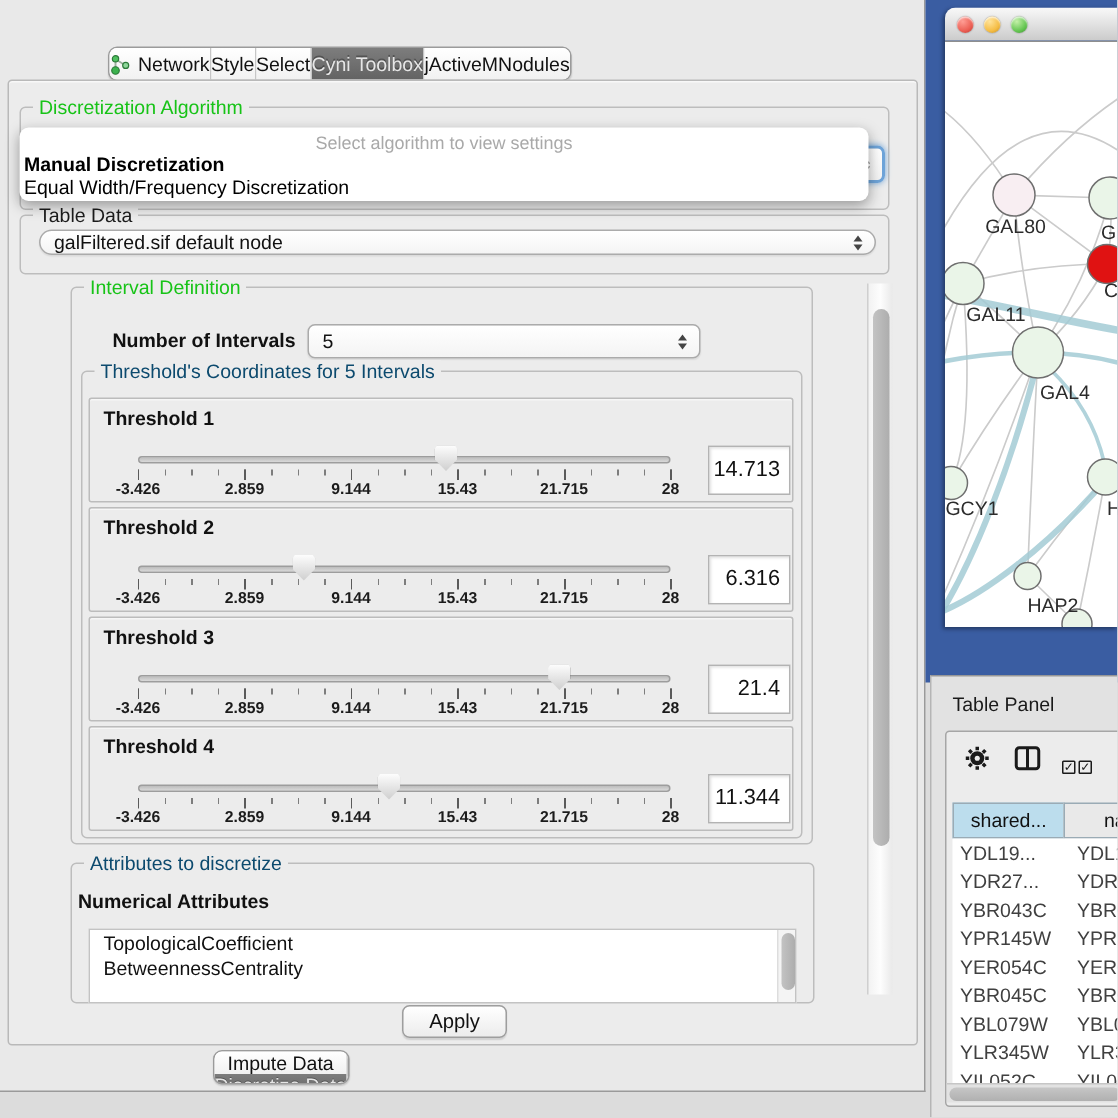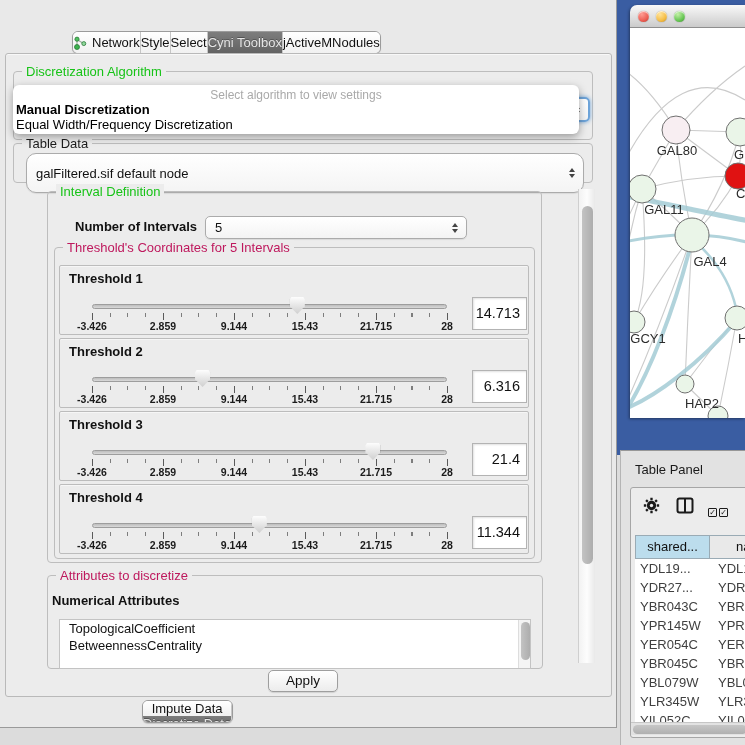--- a/index.html
+++ b/index.html
@@ -18,21 +18,21 @@
   .seg{display:flex;align-items:center;justify-content:center;gap:5px;padding:0 0;font-size:13px;color:#111;background:linear-gradient(#ffffff,#f1f1f1);border-right:1px solid #c6c6c6;cursor:pointer;white-space:nowrap;}
   .seg:last-child{border-right:none;}
   .seg.sel{background:linear-gradient(#7d7d7d,#636363);color:#e6e6e6;text-shadow:0 -1px 0 rgba(0,0,0,.3);}
 
   
   .panel{position:absolute;left:5px;top:53px;width:607px;height:644px;background:#ececec;border:1px solid #b9b9b9;border-radius:3px;box-shadow:inset 0 1px 0 #f8f8f8;}
 
   .group{position:absolute;border:1px solid #bdbdbd;border-radius:4px;}
   .gtitle{position:absolute;top:-8px;left:8px;background:#ececec;padding:0 4px;font-size:13px;line-height:15px;white-space:nowrap;}
   .gtitle.green{color:#17c317;}
-  .gtitle.blue{color:#be185d;}
+  .gtitle.blue{color:#0c4a6e;}
   .gtitle.dark{color:#1c1c1c;}
 
   .combo{position:absolute;background:linear-gradient(#ffffff,#f4f4f4);border:1px solid #ababab;border-radius:5px;font-size:13px;color:#111;display:flex;align-items:center;padding:0 22px 0 9px;cursor:pointer;box-shadow:0 1px 1px rgba(0,0,0,.08);}
   .combo .arrs{position:absolute;right:8px;top:50%;transform:translateY(-50%);display:flex;flex-direction:column;gap:2px;}
   .tri-up{width:0;height:0;border-left:3.5px solid transparent;border-right:3.5px solid transparent;border-bottom:4.5px solid #444;}
   .tri-dn{width:0;height:0;border-left:3.5px solid transparent;border-right:3.5px solid transparent;border-top:4.5px solid #444;}
   .combo.focus{border:2px solid #6ea4d9;box-shadow:0 0 4px #6ea4d9;}
 
   
   .popup{position:absolute;left:7px;top:31px;width:566px;height:49px;background:#fff;border-radius:6px;box-shadow:0 3px 9px rgba(0,0,0,.35);z-index:30;overflow:hidden;}
@@ -131,21 +131,21 @@
       </div>
 
       <div class="popup">
         <div class="popup-hint">Select algorithm to view settings</div>
         <div class="popup-opt1">Manual Discretization</div>
         <div class="popup-opt2">Equal Width/Frequency Discretization</div>
       </div>
 
       <div class="group" style="left:7px;top:89px;width:580px;height:40px;">
         <span class="gtitle dark">Table Data</span>
-        <div class="combo" style="left:12px;top:9px;width:558px;height:40px;border-radius:10px;">
+        <div class="combo" style="left:12px;top:9px;width:558px;height:17px;border-radius:10px;">
           <span>galFiltered.sif default node</span>
           <span class="arrs">
               <span class="tri-up"></span>
               <span class="tri-dn"></span>
             </span>
         </div>
       </div>
 
       <div class="vscroll" style="left:572px;top:135px;width:17px;height:474px;">
         <div class="vthumb" style="top:17px;height:358px;left:2.5px;"></div>

